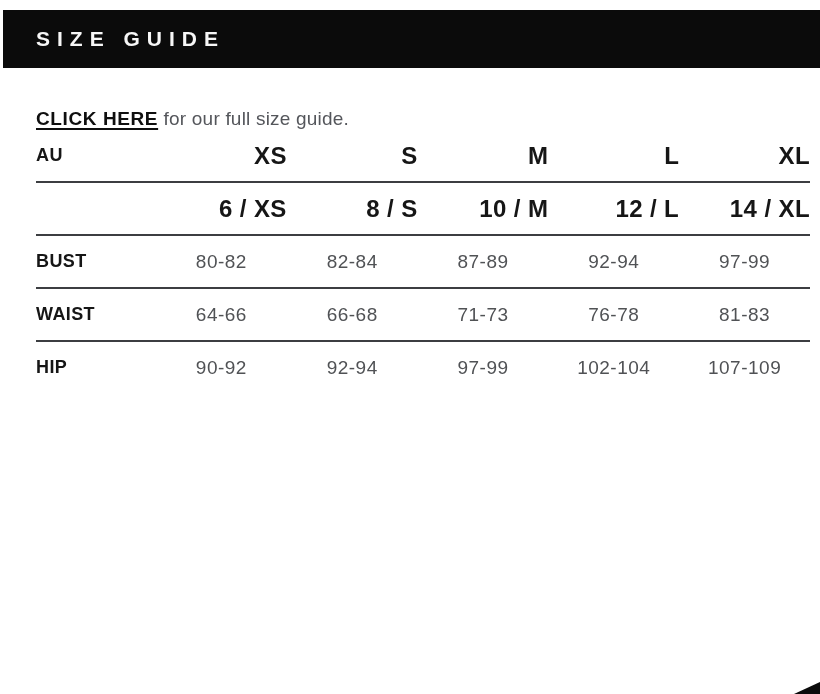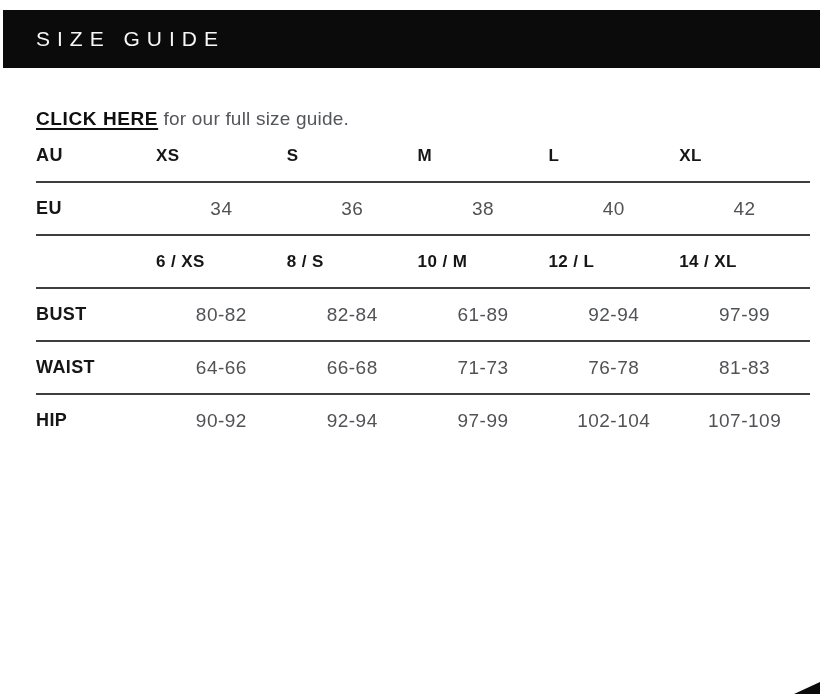--- a/index.html
+++ b/index.html
@@ -21,21 +21,21 @@
     height: 58px;
     background: #0b0b0b;
     display: flex;
     align-items: center;
     padding-left: 33px;
   }
   .titlebar h1 {
     margin: 0;
     color: #f7f7f7;
     font-size: 21px;
-    font-weight: 400;
+    font-weight: 700;
     letter-spacing: 7px;
   }
 
   
   .intro {
     margin: 40px 36px 0 36px;
     font-size: 19px;
     color: #54565b;
     letter-spacing: 0.2px;
   }
@@ -75,22 +75,22 @@
     vertical-align: middle;
   }
   table.sizes th.rowlabel {
     text-align: left;
     font-size: 18px;
     font-weight: 700;
     color: #161616;
     letter-spacing: 0.4px;
   }
   table.sizes th.colhead {
-    text-align: left;
-    font-size: 17px;
+    text-align: right;
+    font-size: 24px;
     font-weight: 700;
     color: #161616;
     letter-spacing: 0.4px;
   }
   table.sizes td.val {
     text-align: center;
     font-size: 19px;
     font-weight: 400;
     color: #505255;
     letter-spacing: 0.5px;
@@ -136,28 +136,20 @@
       <tr class="lined">
         <th class="rowlabel">AU</th>
         <th class="colhead">XS</th>
         <th class="colhead">S</th>
         <th class="colhead">M</th>
         <th class="colhead">L</th>
         <th class="colhead">XL</th>
       </tr>
     </thead>
     <tbody>
-      <tr class="lined">
-        <th class="rowlabel">EU</th>
-        <td class="val">34</td>
-        <td class="val">36</td>
-        <td class="val">38</td>
-        <td class="val">40</td>
-        <td class="val">42</td>
-      </tr>
     </tbody>
   </table>
 </section>
 
 <section>
   <table class="sizes">
     <colgroup>
       <col class="first">
         <col>
         <col>
@@ -173,21 +165,21 @@
         <th class="colhead">10 / M</th>
         <th class="colhead">12 / L</th>
         <th class="colhead">14 / XL</th>
       </tr>
     </thead>
     <tbody>
       <tr class="lined">
         <th class="rowlabel">BUST</th>
         <td class="val">80-82</td>
         <td class="val">82-84</td>
-        <td class="val">61-89</td>
+        <td class="val">87-89</td>
         <td class="val">92-94</td>
         <td class="val">97-99</td>
       </tr>
       <tr class="lined">
         <th class="rowlabel">WAIST</th>
         <td class="val">64-66</td>
         <td class="val">66-68</td>
         <td class="val">71-73</td>
         <td class="val">76-78</td>
         <td class="val">81-83</td>

